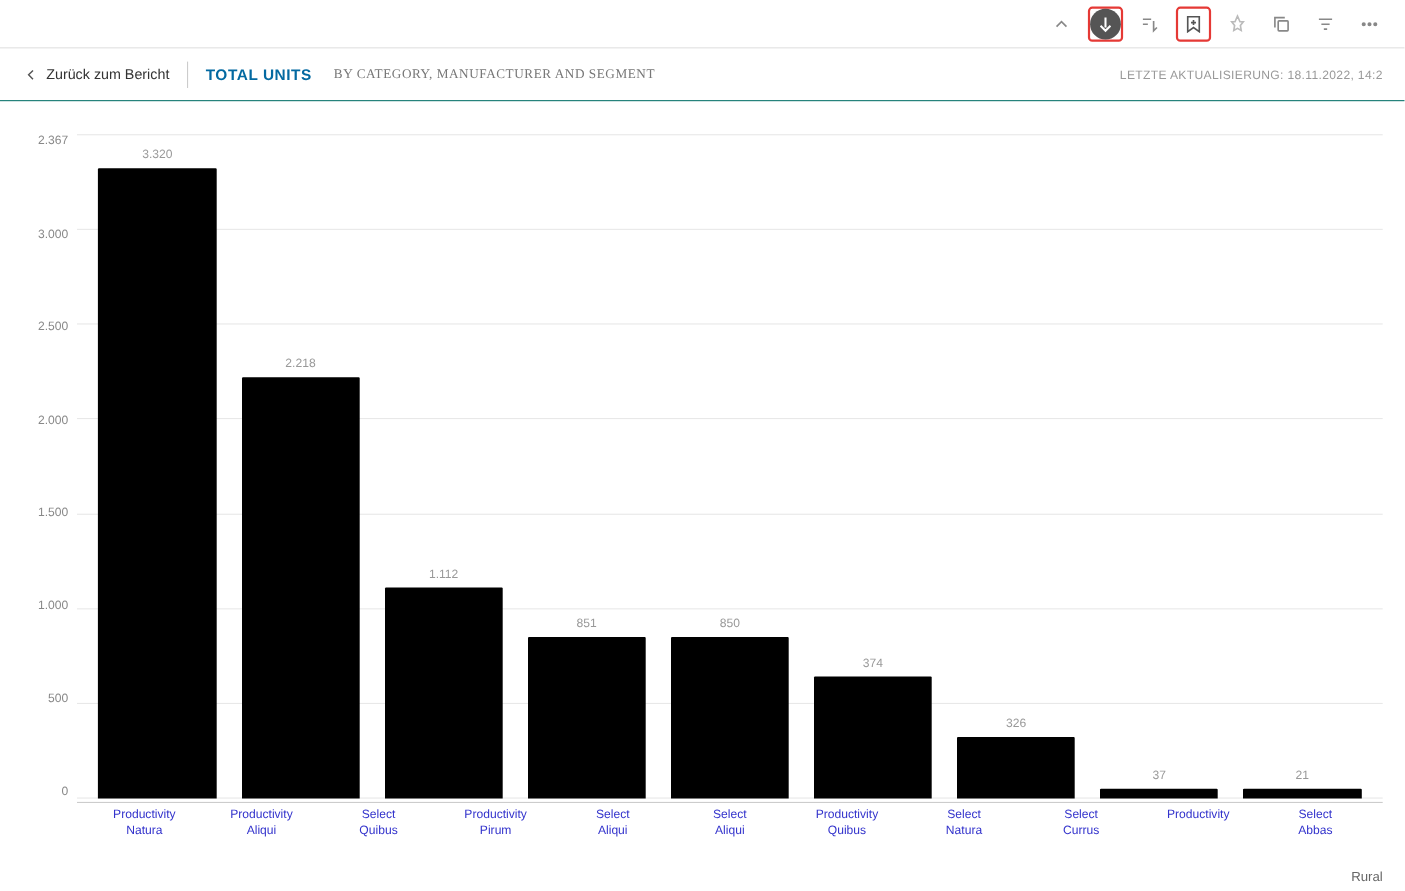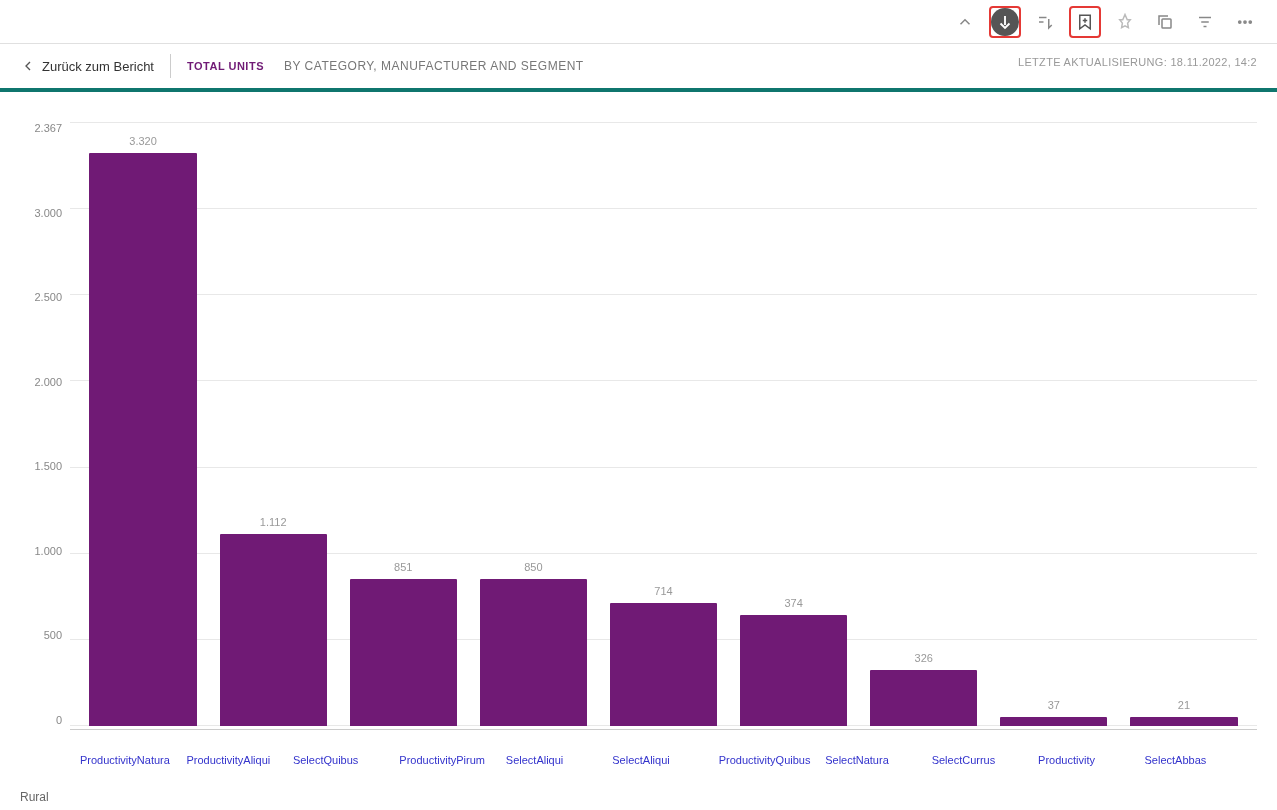--- a/index.html
+++ b/index.html
@@ -36,22 +36,23 @@
       background: transparent;
     }
     .toolbar-icon.highlighted {
       border: 2px solid #e53935;
       background: transparent;
     }
 
     
     .header-bar {
       display: flex;
+      align-items: center;
       padding: 8px 20px;
-      border-bottom: 4px solid #0f766e;
+      border-bottom: 1px solid #0f766e;
       height: 48px;
       justify-content: space-between;
     }
     .header-left {
       display: flex;
       align-items: center;
       gap: 16px;
     }
     .back-btn {
       display: flex;
@@ -60,30 +61,31 @@
       color: #333;
       cursor: pointer;
       font-size: 13px;
     }
     .divider-v {
       width: 1px;
       height: 24px;
       background: #ccc;
     }
     .chart-title {
-      font-size: 11px;
+      font-size: 14px;
       font-weight: 700;
-      color: #701a75;
+      color: #0369a1;
       letter-spacing: 0.5px;
     }
     .chart-subtitle {
       font-size: 12px;
       color: #777;
       letter-spacing: 0.5px;
       margin-left: 4px;
+      font-family: Liberation Serif, serif;
     }
     .last-update {
       font-size: 11px;
       color: #999;
       letter-spacing: 0.3px;
     }
 
     
     .chart-area {
       padding: 10px 20px 0 20px;
@@ -162,21 +164,21 @@
       display: flex;
       flex-direction: column;
       align-items: center;
       height: 100%;
       justify-content: flex-end;
       position: relative;
     }
 
     .bar {
       width: 85%;
-      background: #701a75;
+      background: #000000;
       position: relative;
       border-radius: 1px 1px 0 0;
       margin-top: 27px;
     }
 
     .bar-value {
       position: absolute;
       top: -18px;
       left: 50%;
       transform: translateX(-50%);
@@ -192,21 +194,21 @@
       right: 0;
       height: 56px;
       display: flex;
       padding: 0 10px;
       gap: 4px;
     }
 
     .x-label-group {
       flex: 1;
       display: flex;
-      flex-direction: row;
+      flex-direction: column;
       align-items: center;
       justify-content: flex-start;
       padding-top: 4px;
     }
 
     .x-label {
       font-size: 11px;
       color: #3333cc;
       text-align: center;
       line-height: 1.3;
@@ -216,21 +218,21 @@
       position: absolute;
       bottom: 56px;
       left: 0;
       right: 0;
       height: 1px;
       background: #ccc;
     }
 
     
     .rural-label {
-      text-align: left;
+      text-align: right;
       font-size: 12px;
       color: #666;
       padding: 4px 0 6px 0;
     }
 
     
     .icon-svg {
       width: 18px;
       height: 18px;
     }
@@ -347,37 +349,37 @@
             <div class="grid-line"></div>
             <div class="grid-line"></div>
           </div>
         <div class="bars-row" id="bars-row">
             <div class="bar-group">
               <div class="bar" style="height: 94.8571%;">
                 <span class="bar-value">3.320</span>
               </div>
             </div>
             <div class="bar-group">
+              <div class="bar" style="height: 63.3714%;">
+                <span class="bar-value">2.218</span>
+              </div>
+            </div>
+            <div class="bar-group">
               <div class="bar" style="height: 31.7714%; padding-left: 36px;">
                 <span class="bar-value">1.112</span>
               </div>
             </div>
             <div class="bar-group">
               <div class="bar" style="height: 24.3143%;">
                 <span class="bar-value">851</span>
               </div>
             </div>
             <div class="bar-group">
               <div class="bar" style="height: 24.2857%;">
                 <span class="bar-value">850</span>
-              </div>
-            </div>
-            <div class="bar-group">
-              <div class="bar" style="height: 20.4%;">
-                <span class="bar-value">714</span>
               </div>
             </div>
             <div class="bar-group">
               <div class="bar" style="height: 18.3714%;">
                 <span class="bar-value">374</span>
               </div>
             </div>
             <div class="bar-group">
               <div class="bar" style="height: 9.31429%;">
                 <span class="bar-value">326</span>

